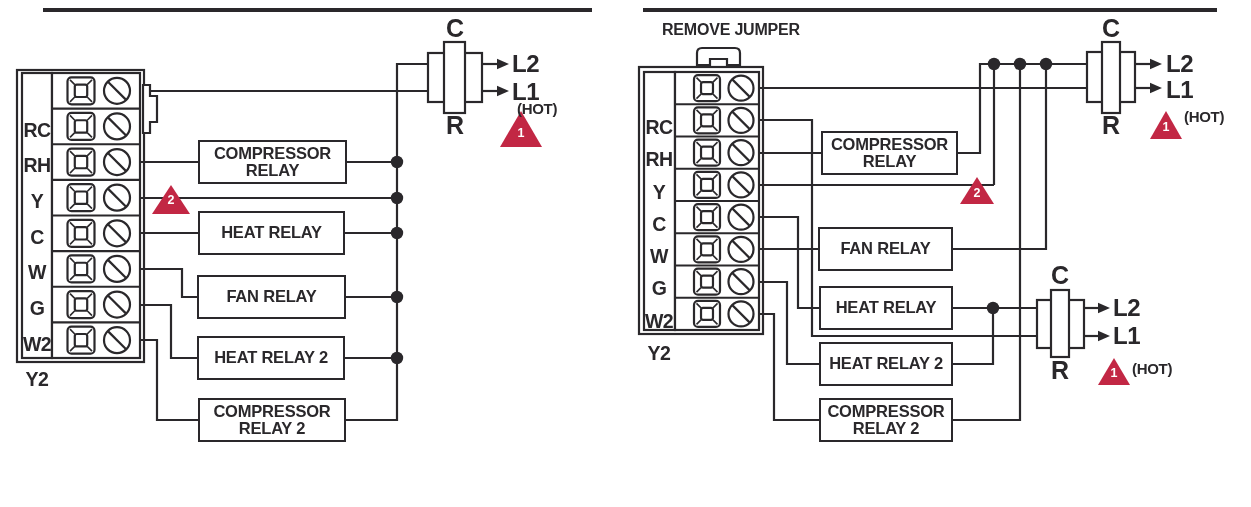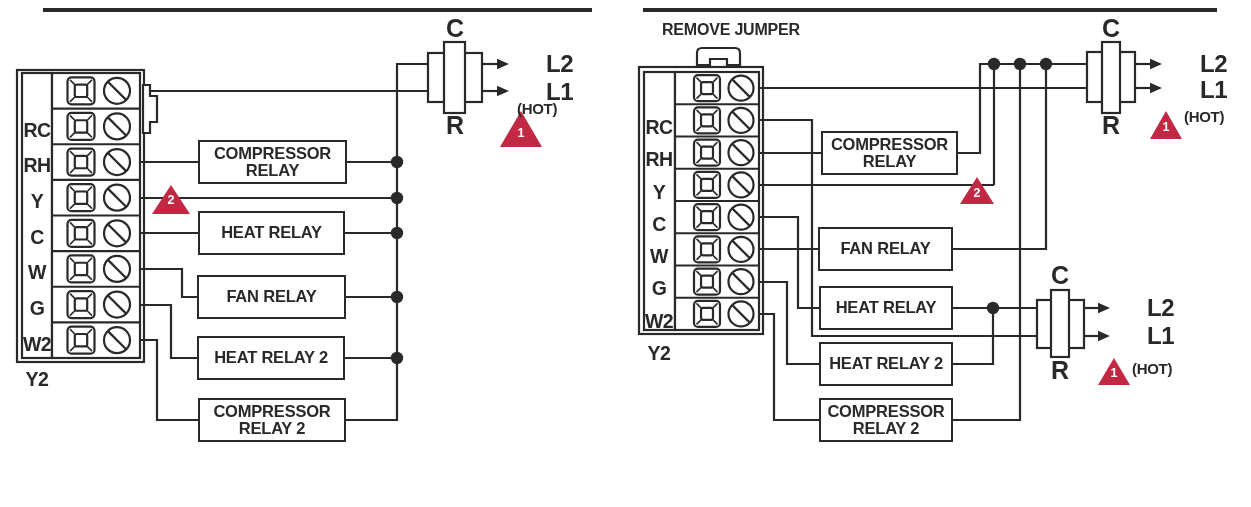--- a/index.html
+++ b/index.html
@@ -16,21 +16,21 @@
   .tri { fill:var(--red); stroke:none; }
   .whitefill { fill:#fff; }
   .txt { position:absolute; z-index:3; color:var(--line); font-weight:bold; letter-spacing:-0.3px; white-space:nowrap; }
   .tlabel { position:absolute; z-index:3; color:var(--line); font-weight:bold; font-size:19.5px;
             text-align:center; letter-spacing:-0.5px;margin-top:40px; }
   .relay-box { position:absolute; z-index:2; background:#fff; border:2.5px solid var(--line);
                display:flex; align-items:center; justify-content:center; text-align:center;
                font-weight:bold; font-size:16.5px; line-height:1.06; color:var(--line);
                letter-spacing:-0.2px; box-sizing:border-box; padding:0 4px; }
   .cr  { font-size:25px; text-align:center; width:46px; }
-  .ll  { font-size:24px;margin-left:34px; }
+  .ll  { font-size:24px; }
   .hot { font-size:15px; }
   .note { font-size:16px; letter-spacing:-0.2px; }
   .callout-num { position:absolute; z-index:4; width:20px; text-align:center; color:#fff;
                  font-weight:bold; font-size:12.5px; }
 </style>
 </head>
 <body>
 
 <div class="canvas">
 

